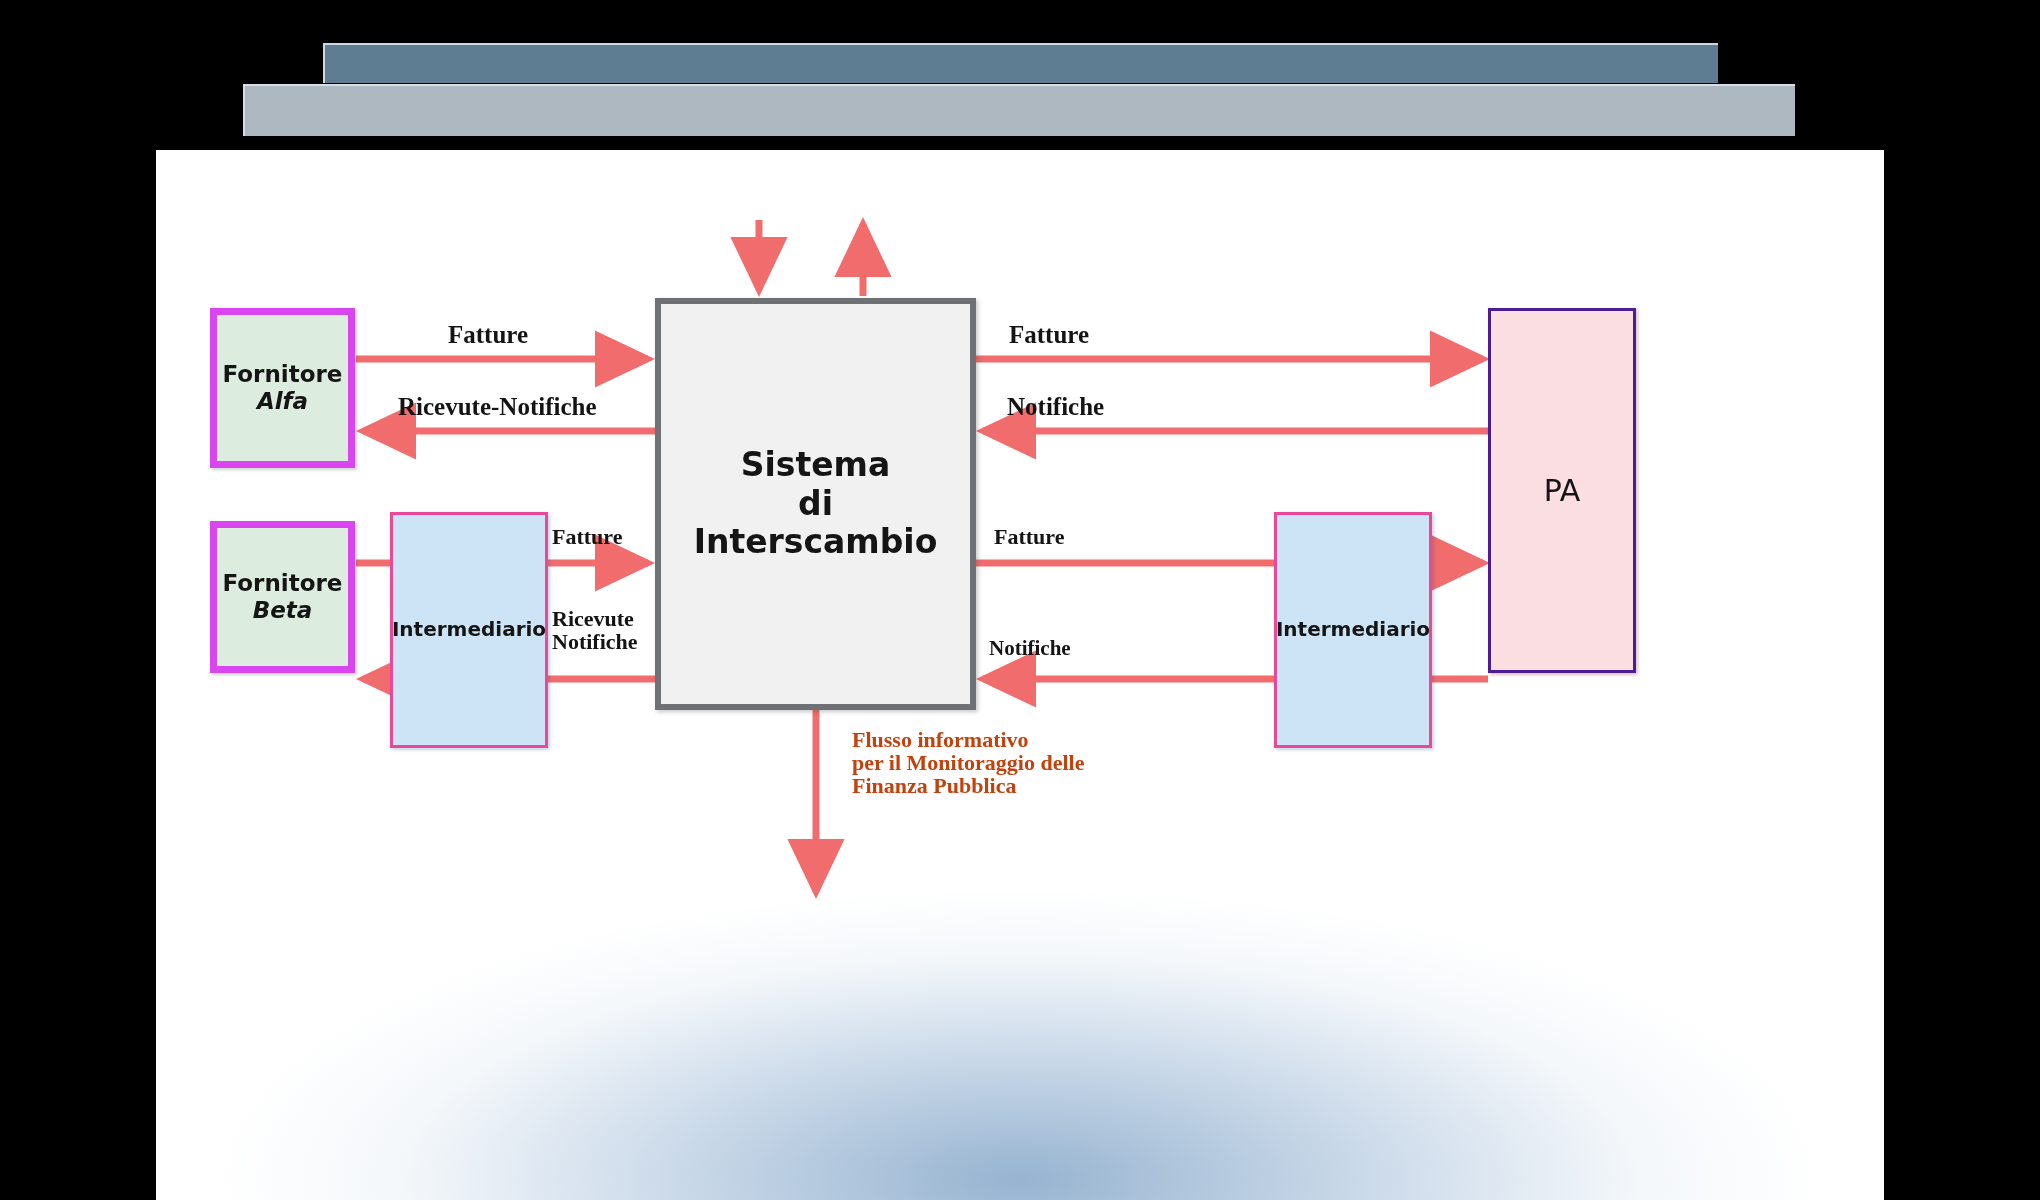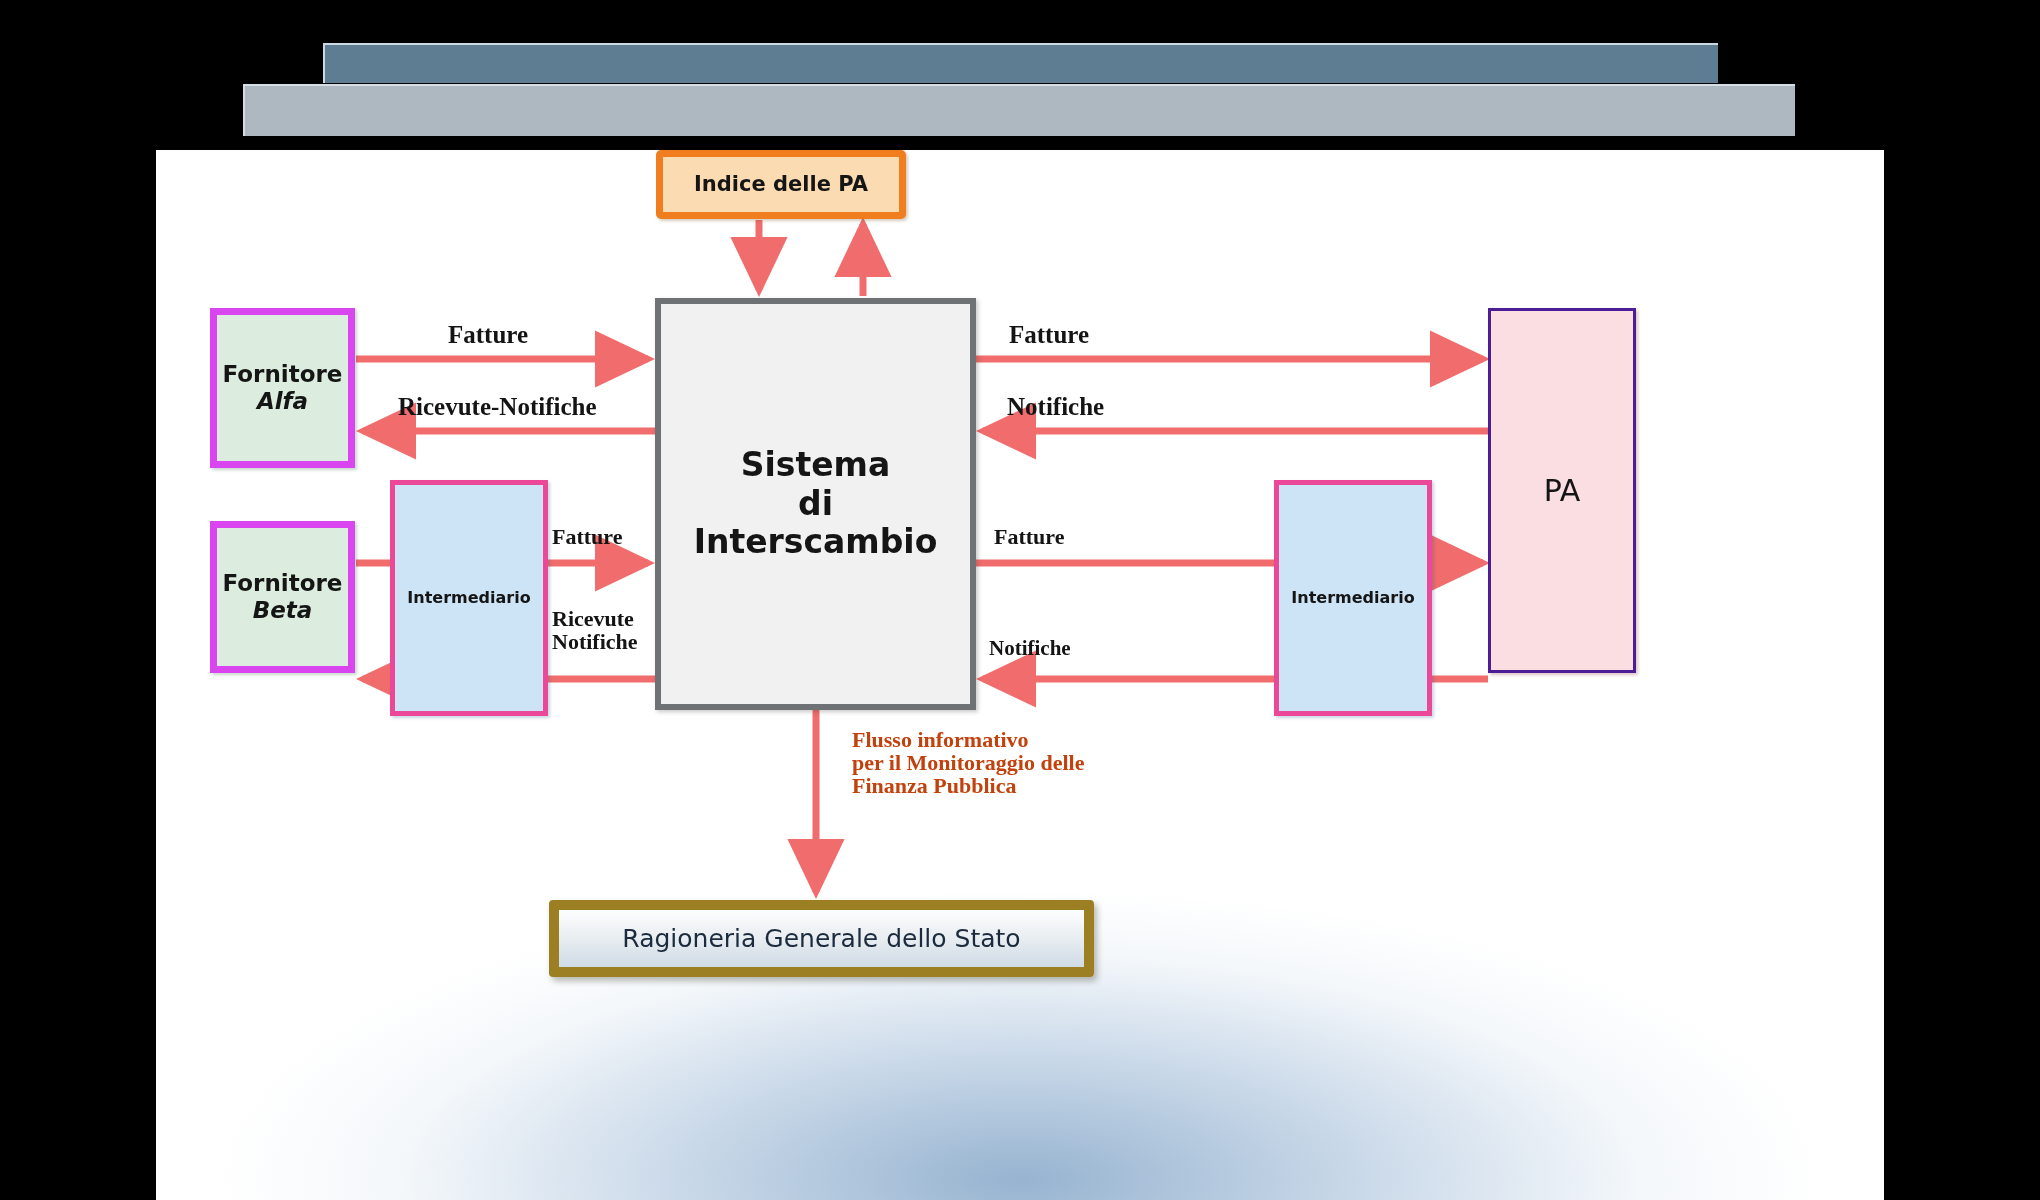--- a/index.html
+++ b/index.html
@@ -106,24 +106,25 @@
     font-weight: 700;
     box-shadow: 2px 2px 3px rgba(30,100,60,0.25);
   }
   #node-alfa { left: 54px; top: 158px; height: 160px; }
   #node-beta { left: 54px; top: 371px; height: 152px; }
 
   
   .node-intermediario {
     width: 158px;
     background: #cde4f7;
-    border: 5px solid #ec4899;
-    font-size: 16px;
+    border: 3px solid #ec4899;
+    font-size: 20px;
     font-weight: 700;
     box-shadow: 2px 2px 3px rgba(40,90,140,0.25);
+    margin-top: 32px;
   }
   #node-int-left  { left: 234px; top: 330px; height: 236px; }
   #node-int-right { left: 1118px; top: 330px; height: 236px; }
 
   
   #node-sdi {
     left: 499px;
     top: 148px;
     width: 321px;
     height: 412px;
@@ -248,23 +249,20 @@
       </g>
 
       <g stroke="#f16c6c" stroke-width="7" fill="none" stroke-dasharray="17 13">
         <line x1="240" y1="413" x2="387" y2="413"></line>
         <line x1="240" y1="529" x2="387" y2="529"></line>
         <line x1="1124" y1="413" x2="1271" y2="413"></line>
         <line x1="1124" y1="529" x2="1271" y2="529"></line>
       </g>
     </svg>
 
-    <div id="node-indice" class="node">
-      <span class="inner-line">Indice delle PA</span>
-    </div>
 
     <div id="node-alfa" class="node node-fornitore">
       <div>
         <span class="inner-line">Fornitore</span>
         <span class="inner-line it">Alfa</span>
       </div>
     </div>
 
     <div id="node-beta" class="node node-fornitore">
       <div>
@@ -286,23 +284,20 @@
         <span class="inner-line">Sistema</span>
         <span class="inner-line">di</span>
         <span class="inner-line">Interscambio</span>
       </div>
     </div>
 
     <div id="node-pa" class="node">
       <span class="inner-line">PA</span>
     </div>
 
-    <div id="node-rgs" class="node">
-      <span class="inner-line">Ragioneria Generale dello Stato</span>
-    </div>
 
     <div class="edge-label lbl-big" style="left:292px; top:172px;">
       <span class="l">Fatture</span>
     </div>
 
     <div class="edge-label lbl-big" style="left:242px; top:244px;">
       <span class="l">Ricevute-Notifiche</span>
     </div>
 
     <div class="edge-label lbl-big" style="left:853px; top:172px;">

